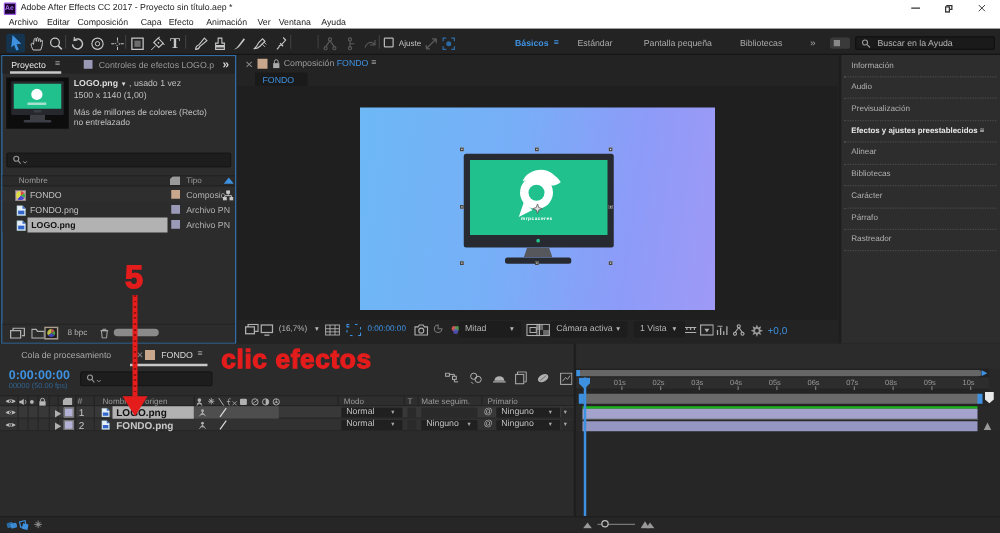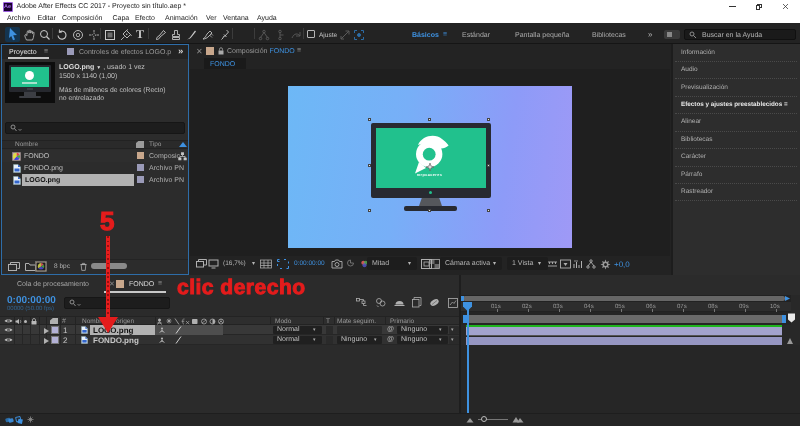--- a/index.html
+++ b/index.html
@@ -669,15 +669,15 @@
           <path d="M10 15 L16 6 L23 15 Z" fill="#999"></path>
         </svg>
   </div>
 
 </div>
 
 <div class="a txt" style="left:100px;top:206px;font-size:26px;font-weight:bold;color:#e41c1c;-webkit-text-stroke:1.2px #e41c1c;">5</div>
 <div class="a" style="left:106px;top:236px;width:4px;height:82px;background:#e61d1d;"></div>
 <div class="a" style="left:107px;top:236px;width:2px;height:82px;background:repeating-linear-gradient(to bottom,rgba(80,0,0,.5) 0 1.5px,transparent 1.5px 4.5px);"></div>
 <div class="a" style="left:98px;top:317px;width:0;height:0;border-left:10px solid transparent;border-right:10px solid transparent;border-top:16px solid #e41c1c;"></div>
-<div class="a txt" style="left:177px;top:276px;font-size:21px;font-weight:bold;color:#e41c1c;letter-spacing:0.5px;-webkit-text-stroke:1px #e41c1c;">clic derecho</div>
+<div class="a txt" style="left:177px;top:276px;font-size:21px;font-weight:bold;color:#e41c1c;letter-spacing:0.5px;-webkit-text-stroke:1px #e41c1c;">clic efectos</div>
 
 </div>
 
 </body></html>

